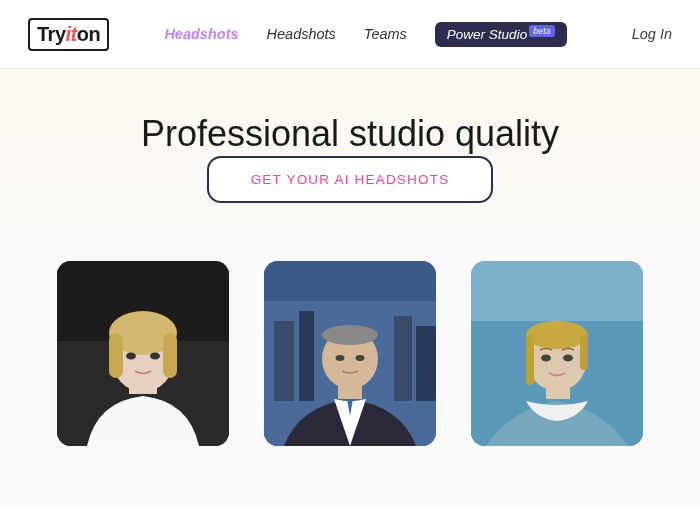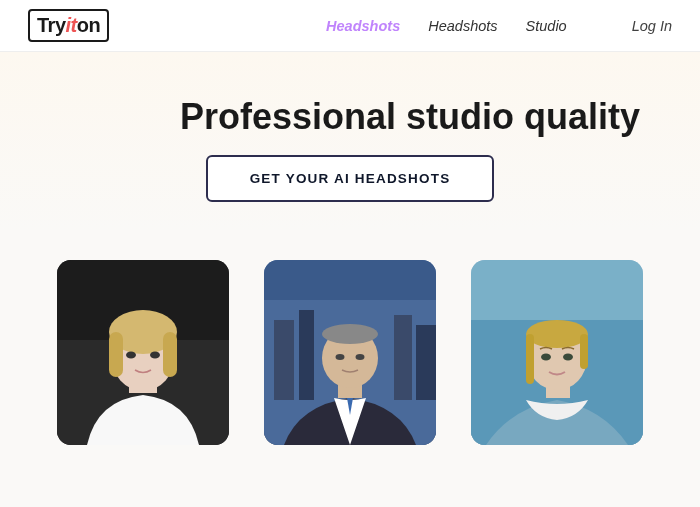--- a/index.html
+++ b/index.html
@@ -9,21 +9,21 @@
       width: 700px;
       min-height: 507px;
       overflow: hidden;
     }
 
     
     nav {
       display: flex;
       align-items: center;
       padding: 0 28px;
-      height: 52px;
+      height: 69px;
       background: #fff;
       border-bottom: 1px solid #eee;
     }
     .logo {
       font-size: 20px;
       font-weight: 900;
       color: #1a1a1a;
       letter-spacing: -0.5px;
       margin-right: auto;
       border: 2.5px solid #1a1a1a;
@@ -73,43 +73,42 @@
     }
 
     
     .hero {
       text-align: center;
       padding: 42px 60px 28px;
       background: linear-gradient(180deg, #fdf8f0 0%, #faf9f7 100%);
     }
     .hero h1 {
       font-size: 36px;
-      font-weight: 700;
+      font-weight: 400;
       color: #1a1a1a;
       line-height: 1.25;
-      margin-bottom: 16px;
-      text-align: right;
+      margin-bottom: 0;
     }
     .hero p {
       font-size: 14.5px;
       color: #555;
       line-height: 1.6;
       max-width: 440px;
       margin: 0 auto 28px;
     }
     .cta-btn {
       display: inline-block;
       border: 2.5px solid #2d2d4e;
       background: #fff;
-      color: #0f172a;
+      color: #ec4899;
       font-size: 13.5px;
-      font-weight: 700;
+      font-weight: 400;
       letter-spacing: 1.2px;
       padding: 14px 42px;
-      border-radius: 6px;
+      border-radius: 14px;
       cursor: pointer;
       text-transform: uppercase;
     }
 
     
     .cards-section {
       display: flex;
       justify-content: center;
       gap: 22px;
       padding: 30px 40px 20px;
@@ -156,21 +155,26 @@
     <span class="try">Try</span><span class="it">it</span><span class="on">on</span>
   </div>
   <ul class="nav-links">
     <li>
       <a href="#" class="active">Headshots</a>
     </li>
     <li>
       <a href="#">Headshots</a>
     </li>
     <li>
-      <a href="#">Studio</a>
+      <a href="#">Teams</a>
+    </li>
+    <li class="power-studio">
+      <a href="#">
+        <span>Power Studio</span><span class="beta-badge">beta</span>
+      </a>
     </li>
     <li>
       <a href="#" class="login">Log In</a>
     </li>
   </ul>
 </nav>
 
 <section class="hero">
   <h1>
     <span>Professional studio quality</span><br>

